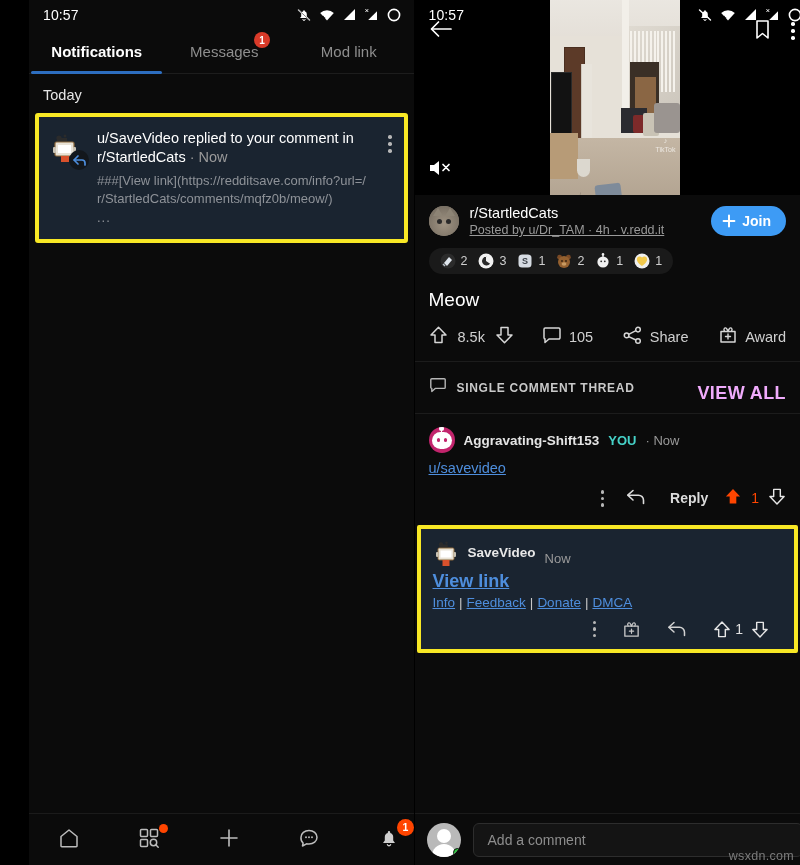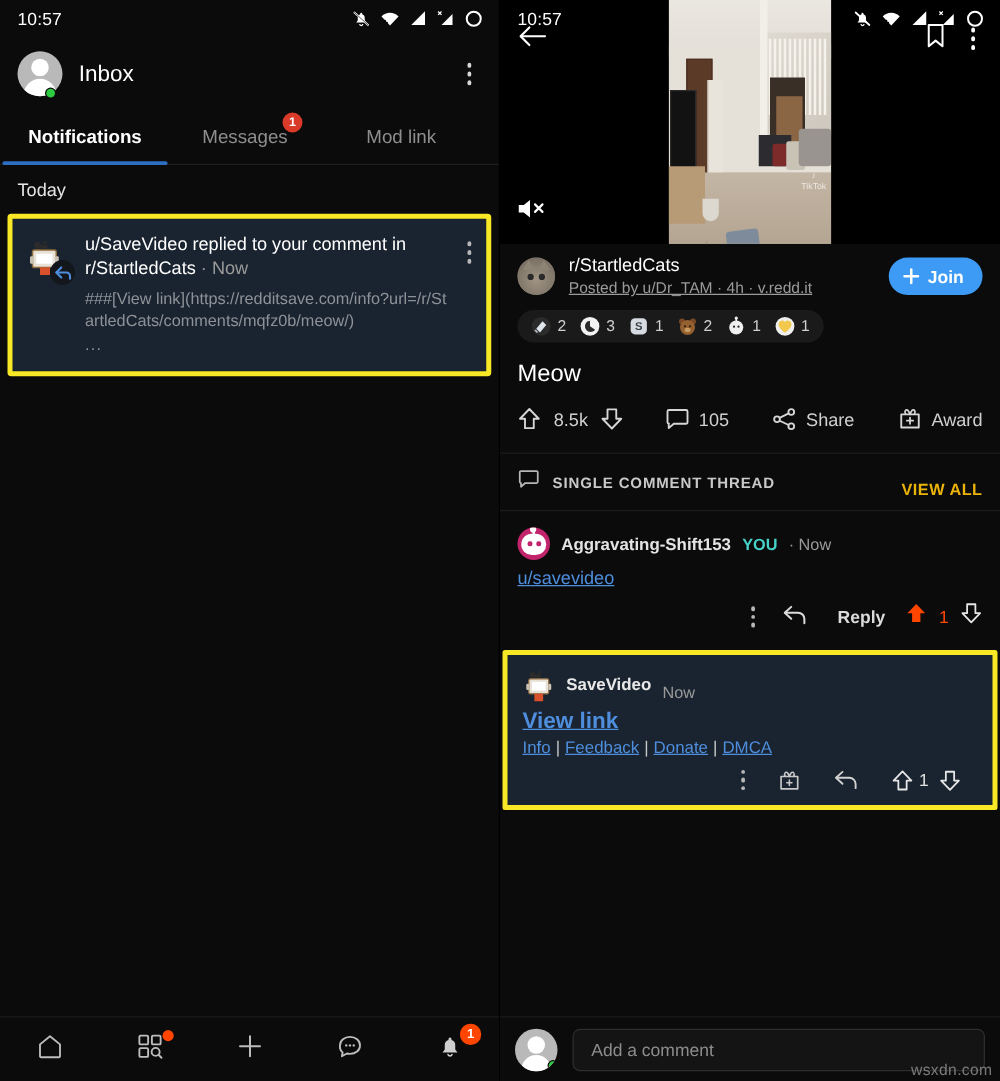--- a/index.html
+++ b/index.html
@@ -1,19 +1,19 @@
 <!DOCTYPE html>
 <html><head>
 <meta charset="utf-8">
 <style>
   * { margin:0; padding:0; box-sizing:border-box; }
   html,body { width:800px; height:865px; background:#000; overflow:hidden; }
   body { font-family:"Liberation Sans", sans-serif; color:#fff; -webkit-font-smoothing:antialiased; }
 
-  .screen { position:relative; width:800px; height:865px; display:flex; }
+  .screen { position:relative; width:800px; height:865px; display:flex;padding-left:29px; }
   .pane { position:relative; height:865px; overflow:hidden; }
   .pane-left  { width:400px; background:#0b0b0b; border-right:1px solid #000; }
   .pane-right { width:400px; background:#0b0b0b; }
 
   
   .statusbar { height:30px; display:flex; align-items:center; justify-content:space-between;
                padding:0 12px 0 14px; font-size:13.5px; color:#fff; letter-spacing:.1px; }
   .sb-time { font-size:14px; font-weight:400; }
   .sb-icons { display:flex; align-items:center; gap:7px; }
   .sb-icons svg { display:block; }
@@ -149,21 +149,21 @@
 
   .post-actions { display:flex; align-items:center; padding:14px 14px 13px 14px; }
   .pa { display:flex; align-items:center; gap:7px; color:#d0d0d0; font-size:14.5px; cursor:pointer; }
   .pa.votes { gap:10px; }
   .pa-gap { width:34px; } .pa-gap2 { width:36px; } .pa-gap3 { width:36px; }
 
   .thread-bar { display:flex; align-items:center; justify-content:space-between;
                 padding:9px 14px 9px 14px; border-top:1px solid #1c1c1c; border-bottom:1px solid #1c1c1c; }
   .thread-left { display:flex; align-items:center; gap:10px; }
   .thread-label { font-size:12px; letter-spacing:.7px; font-weight:700; color:#c9c9c9; }
-  .view-all { font-size:13px; font-weight:700; letter-spacing:.4px; color:#eab308; cursor:pointer;margin-top:12px; }
+  .view-all { font-size:18px; font-weight:700; letter-spacing:.4px; color:#f0abfc; cursor:pointer;margin-top:12px; }
 
   
   .comment { padding:13px 14px 0 14px; }
   .c-head { display:flex; align-items:center; gap:9px; }
   .snoo-av { width:26px; height:26px; border-radius:50%; flex:none; position:relative;
              background:#c2246c; overflow:hidden; }
   .snoo-av .f { position:absolute; left:3px; top:5px; width:20px; height:17px; border-radius:10px;
                 background:#fff; }
   .snoo-av .e1,.snoo-av .e2 { position:absolute; top:11px; width:3.5px; height:3.5px;
                 border-radius:50%; background:#c2246c; }
@@ -248,33 +248,20 @@
           </svg>
         </span>
         <span>
           <svg width="16" height="16" viewBox="0 0 16 16" fill="none">
             <circle cx="8" cy="8" r="5.6" stroke="#fff" stroke-width="1.6"></circle>
           </svg>
         </span>
       </div>
     </div>
 
-    <div class="inbox-header">
-      <div class="avatar">
-        <div class="head"></div>
-        <div class="body"></div>
-      </div>
-      <span class="avatar-dot" style="left:36px; top:40px;"></span>
-      <div class="inbox-title">Inbox</div>
-      <div class="kebab">
-        <i></i>
-        <i></i>
-        <i></i>
-      </div>
-    </div>
 
     <div class="tabs">
       <div class="tab active">
         <span>Notifications</span>
       </div>
       <div class="tab">
         <span>Messages</span>
         <span class="tab-badge">1</span>
       </div>
       <div class="tab">

